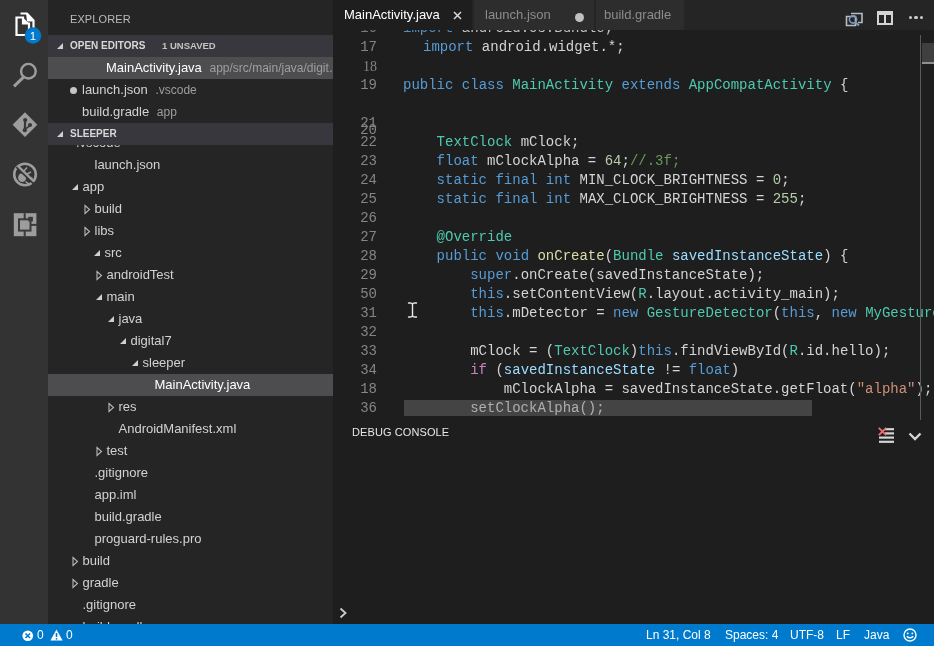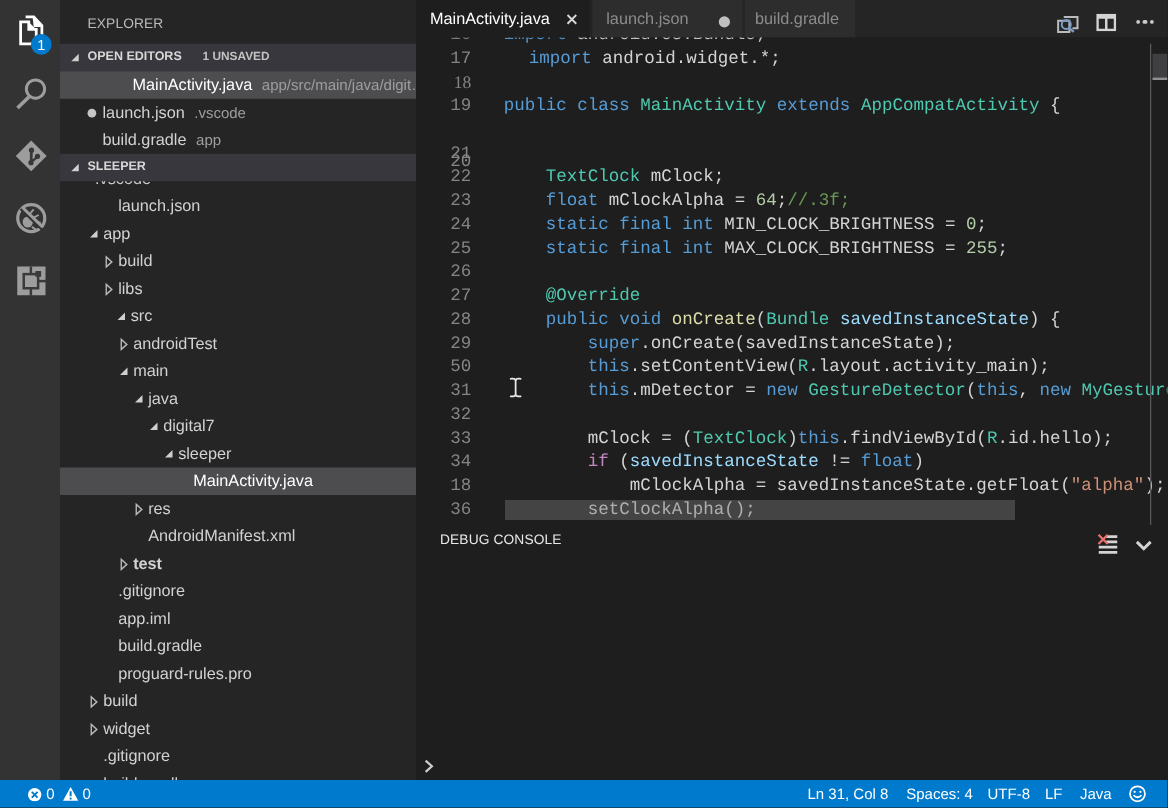--- a/index.html
+++ b/index.html
@@ -129,31 +129,31 @@
     <div class="row" style="top:308px;"><div class="tw-open" style="left:59.5px;top:8px;"></div><span style="margin-left:70.5px;">java</span></div>
     <div class="row" style="top:330px;"><div class="tw-open" style="left:71.5px;top:8px;"></div><span style="margin-left:82.5px;">digital7</span></div>
     <div class="row" style="top:352px;"><div class="tw-open" style="left:83.5px;top:8px;"></div><span style="margin-left:94.5px;">sleeper</span></div>
     <div class="row sel" style="top:374px;"><span style="margin-left:106.5px;">MainActivity.java</span></div>
     <div class="row" style="top:396px;"><svg class="tw-closed" style="left:59.5px;top:6px;" width="7" height="11" viewBox="0 0 7 11">
           <path d="M1 1.5 L5.5 5.5 L1 9.5 Z" fill="none" stroke="#b8b8b8" stroke-width="1.1"></path>
         </svg><span style="margin-left:70.5px;">res</span></div>
     <div class="row" style="top:418px;"><span style="margin-left:70.5px;">AndroidManifest.xml</span></div>
     <div class="row" style="top:440px;"><svg class="tw-closed" style="left:47.5px;top:6px;" width="7" height="11" viewBox="0 0 7 11">
           <path d="M1 1.5 L5.5 5.5 L1 9.5 Z" fill="none" stroke="#b8b8b8" stroke-width="1.1"></path>
-        </svg><span style="margin-left:58.5px;font-weight:bold;">test</span></div>
+        </svg><span style="margin-left:58.5px;">test</span></div>
     <div class="row" style="top:462px;"><span style="margin-left:46.5px;">.gitignore</span></div>
     <div class="row" style="top:484px;"><span style="margin-left:46.5px;">app.iml</span></div>
     <div class="row" style="top:506px;"><span style="margin-left:46.5px;">build.gradle</span></div>
     <div class="row" style="top:528px;"><span style="margin-left:46.5px;">proguard-rules.pro</span></div>
     <div class="row" style="top:550px;"><svg class="tw-closed" style="left:23.5px;top:6px;" width="7" height="11" viewBox="0 0 7 11">
           <path d="M1 1.5 L5.5 5.5 L1 9.5 Z" fill="none" stroke="#b8b8b8" stroke-width="1.1"></path>
         </svg><span style="margin-left:34.5px;">build</span></div>
     <div class="row" style="top:572px;"><svg class="tw-closed" style="left:23.5px;top:6px;" width="7" height="11" viewBox="0 0 7 11">
           <path d="M1 1.5 L5.5 5.5 L1 9.5 Z" fill="none" stroke="#b8b8b8" stroke-width="1.1"></path>
-        </svg><span style="margin-left:34.5px;">widget</span></div>
+        </svg><span style="margin-left:34.5px;">gradle</span></div>
     <div class="row" style="top:594px;"><span style="margin-left:34.5px;">.gitignore</span></div>
     <div class="row" style="top:616px;"><span style="margin-left:34.5px;">build.gradle</span></div>
   </div>
   <div id="tabbar" class="abs">
     <div class="tab active" style="left:0;width:140px;"><span style="margin-left:11px;">MainActivity.java</span></div>
     <div class="tab" style="left:141px;width:121px;"><span style="margin-left:11px;">launch.json</span></div>
     <div class="tab" style="left:263px;width:89px;"><span style="margin-left:8px;">build.gradle</span></div>
 
     <svg style="position:absolute;left:120px;top:11px;" width="9" height="9" viewBox="0 0 9 9">
         <path d="M1 1 L8 8 M8 1 L1 8" stroke="#d8d8d8" stroke-width="1.5"></path>

